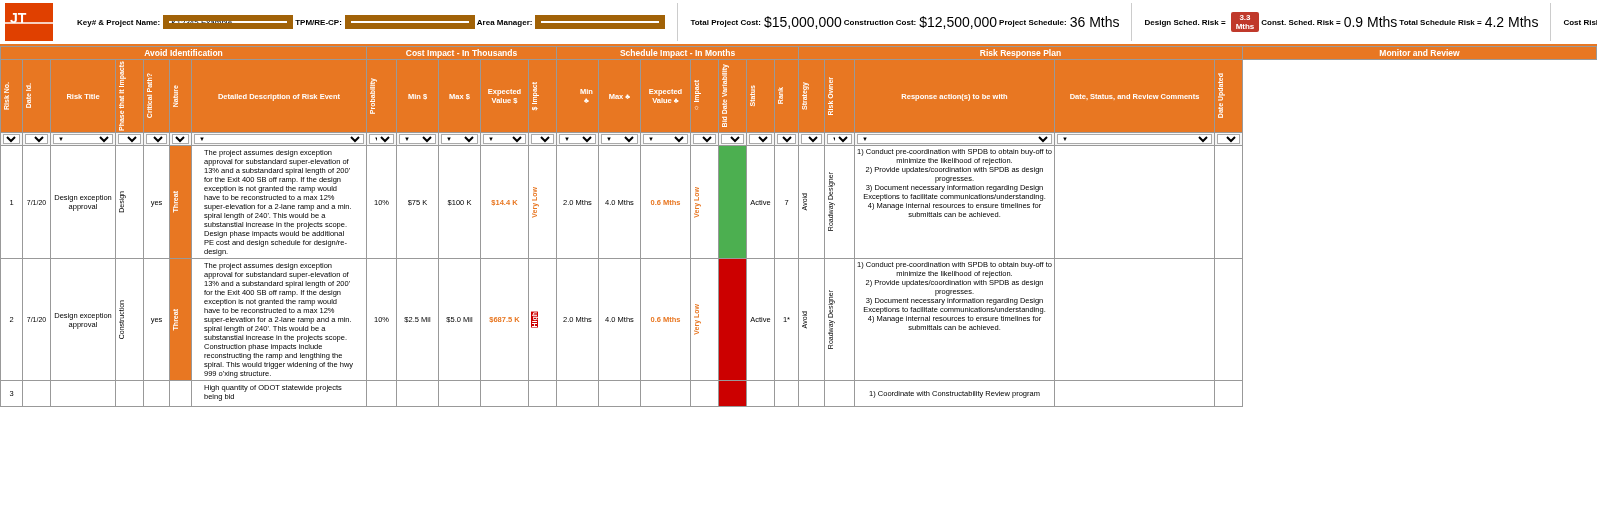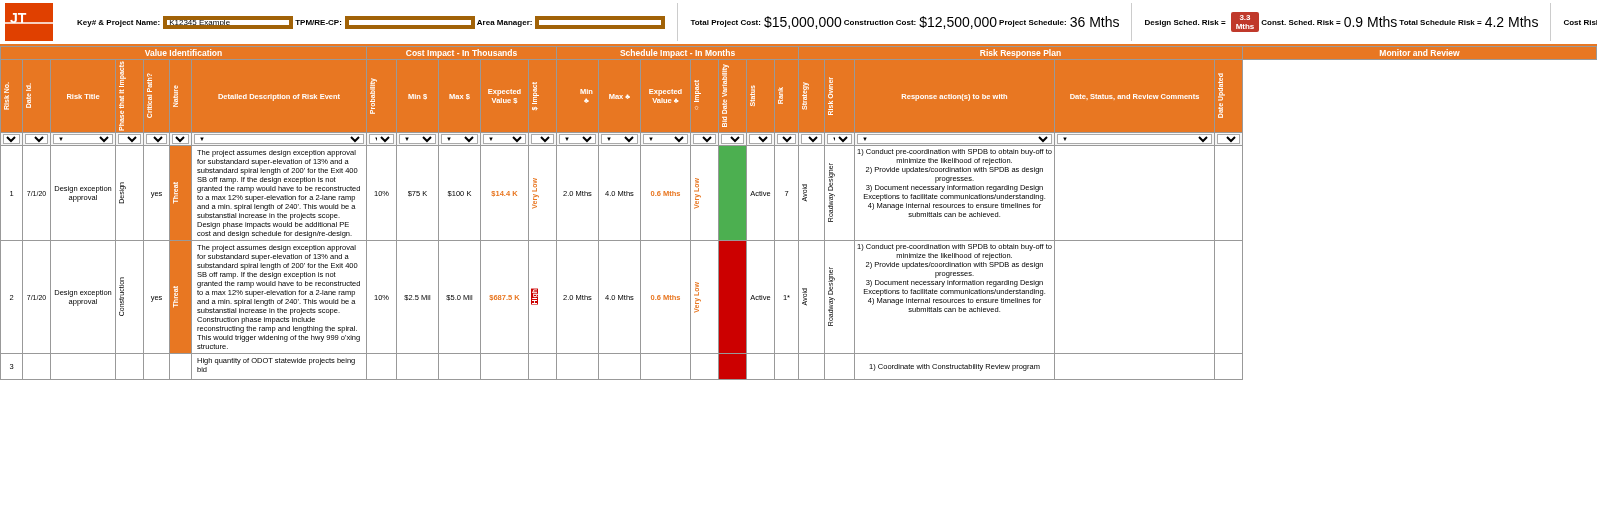--- a/index.html
+++ b/index.html
@@ -65,21 +65,21 @@
     
     .data-row td {
       vertical-align: middle;
       text-align: center;
       font-size: 7.5px;
     }
 
     .data-row td.desc-cell {
       text-align: left;
       font-size: 7.5px;
-      padding: 2px 5px;
+      padding: 2px 12px;
       vertical-align: top;
     }
 
     .threat-cell {
       background: #E87722;
       color: #fff;
       font-weight: bold;
     }
 
     .expected-cost {
@@ -145,21 +145,21 @@
       white-space: nowrap;
       font-size: 8px;
     }
 
     .hdr-value {
       font-size: 14px;
       white-space: nowrap;
     }
 
     .hdr-input {
-      border: 4px solid #a16207;
+      border: 6px solid #a16207;
       padding: 1px 2px;
       font-size: 8px;
       height: 13px;
       width: 130px;
     }
 
     .risk-highlight {
       background: #c0392b;
       color: #fff;
       font-weight: bold;
@@ -250,21 +250,21 @@
       <span style="margin-left:2px;border:1px solid #999;padding:1px 3px;" class="hdr-value">17.3%</span>
     </div>
   </div>
 </div>
 
 <div class="main-table-wrapper">
   <table class="risk-table">
     <thead>
 
       <tr>
-        <th colspan="7" class="section-header">Value Identification</th>
+        <th colspan="7" class="section-header">Avoid Identification</th>
         <th colspan="5" class="section-header">Cost Impact - In Thousands</th>
         <th colspan="7" class="section-header">Schedule Impact - In Months</th>
         <th colspan="5" class="section-header">Risk Response Plan</th>
         <th colspan="3" class="section-header">Monitor and Review</th>
       </tr>
 
       <tr>
         <th class="col-header" style="width:22px;">
             <div class="rotated">Risk No.</div>
           </th>

